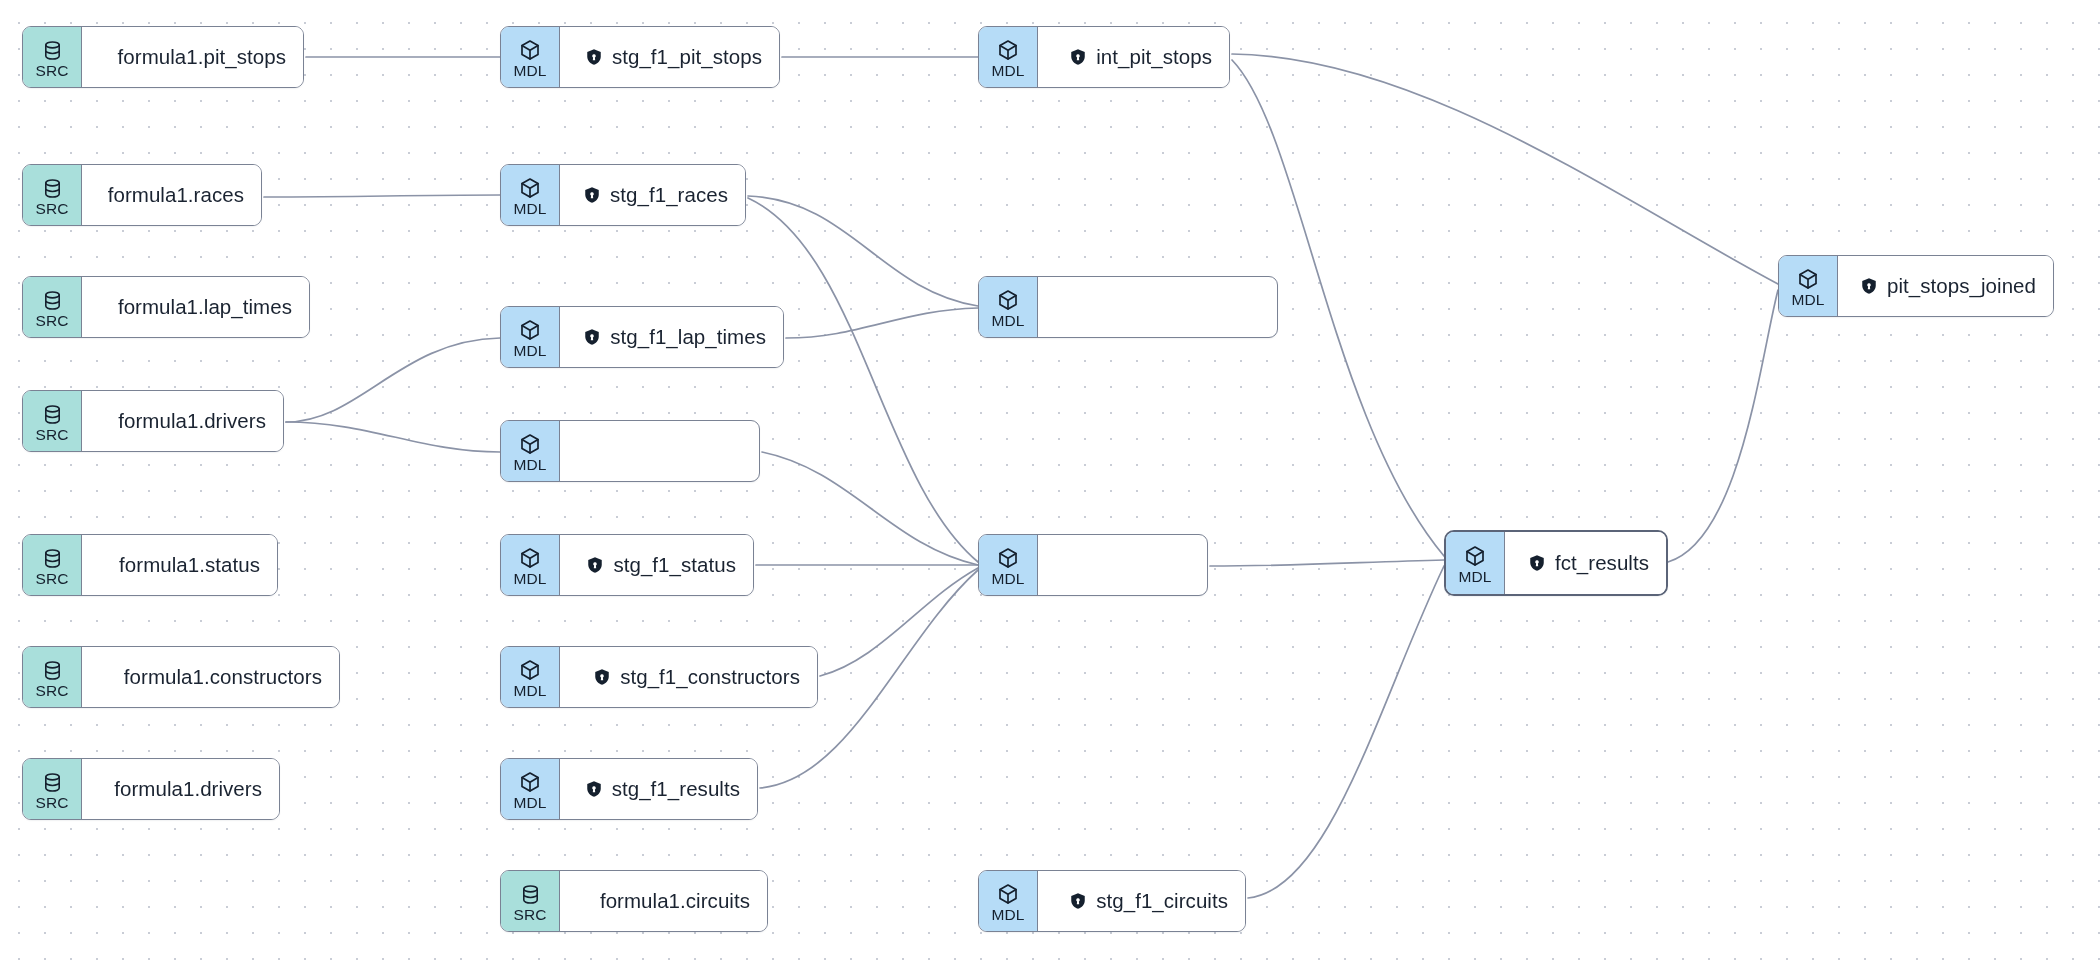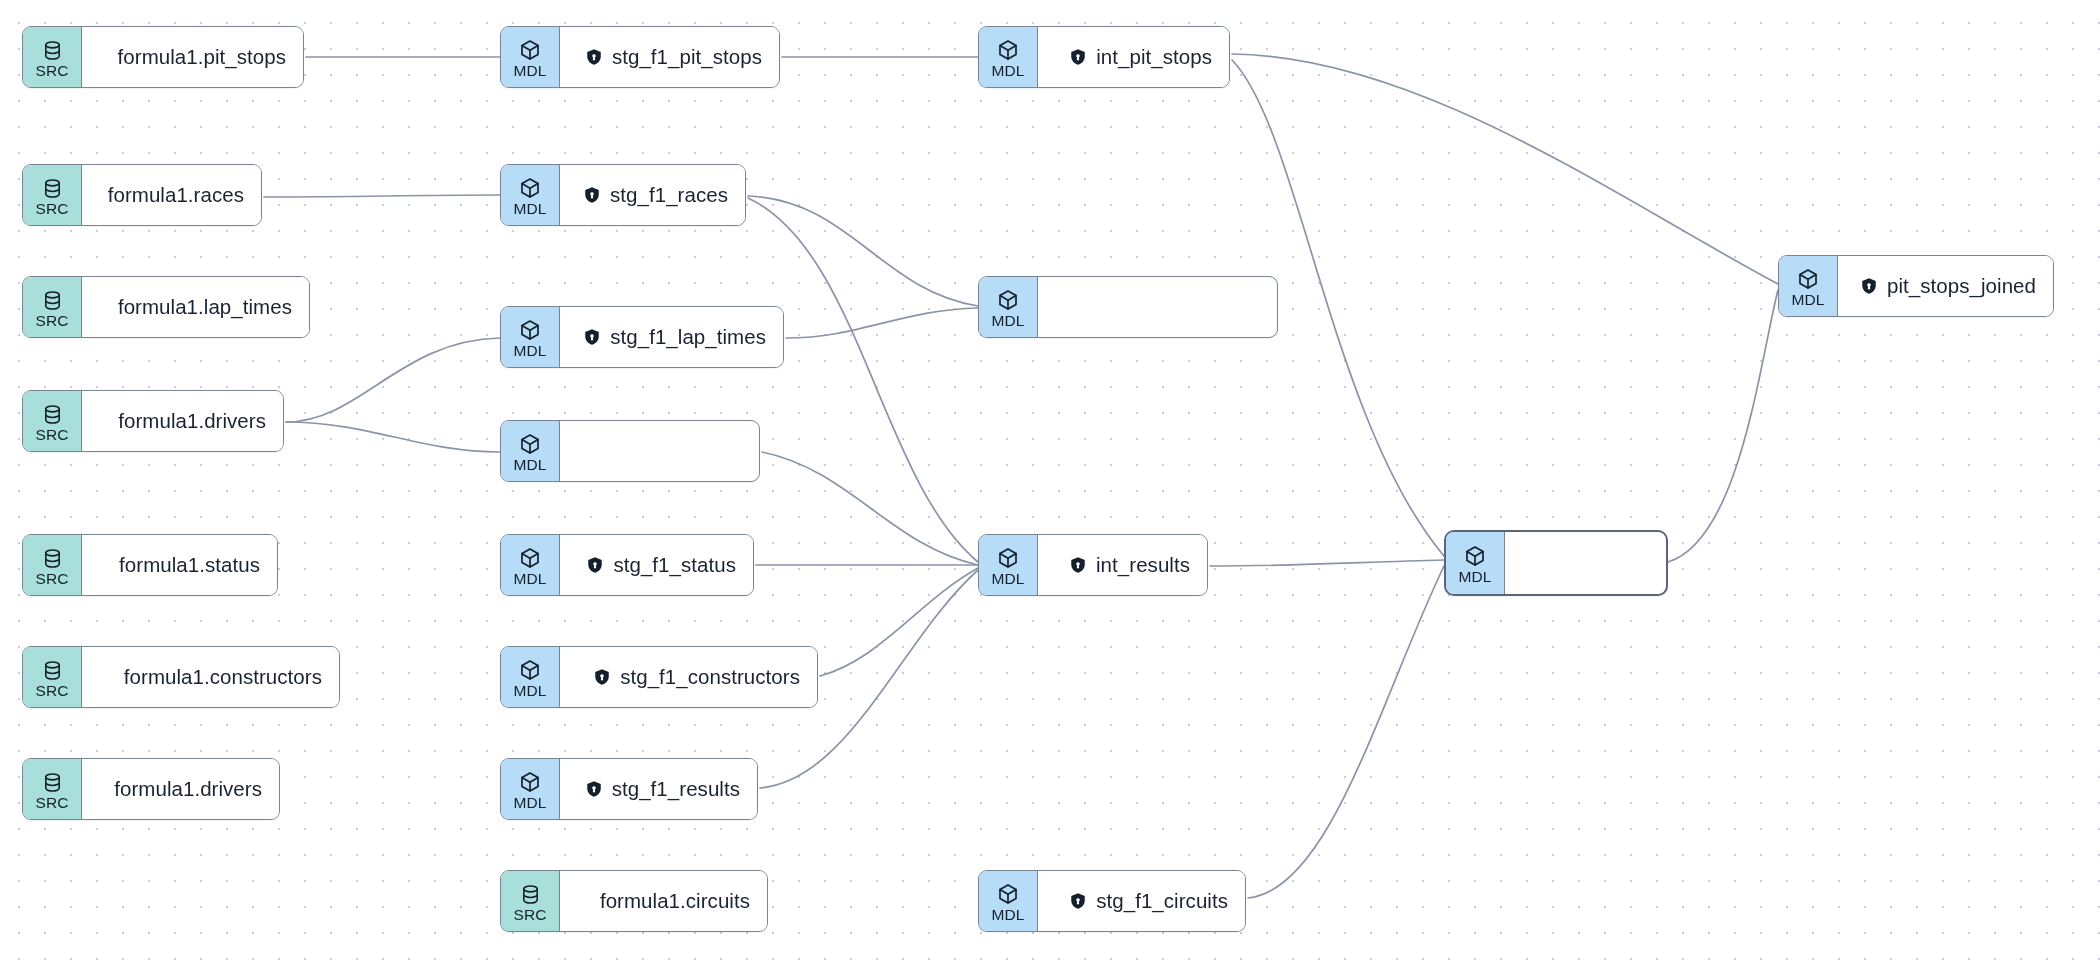--- a/index.html
+++ b/index.html
@@ -415,39 +415,39 @@
       <div class="node" style="left: 978px; top: 534px; width: 230px; height: 62px;">
         <div class="badge badge-mdl">
           <span>
             <svg width="24" height="24" viewBox="0 0 24 24" fill="none" stroke="#15202e" stroke-width="1.7" stroke-linejoin="round" stroke-linecap="round">
               <path d="M12 3 L20 7.6 L20 16.4 L12 21 L4 16.4 L4 7.6 Z"></path>
               <path d="M4 7.6 L12 12.2 L20 7.6 M12 12.2 L12 21"></path>
             </svg>
           </span>
           <span class="badge-text">MDL</span>
         </div>
-        <div class="node-body">
-          <span style="display: flex;">
-            <svg width="18" height="18" viewBox="0 0 24 24" class="shield-icon">
-              <path d="M12 1.6 L21 5.2 L21 11.4 C21 16.6 17.2 20.8 12 22.4 C6.8 20.8 3 16.6 3 11.4 L3 5.2 Z" fill="#15202e"></path>
-              <path d="M12 8.2 A2.3 2.3 0 0 1 13.2 12.5 L13.6 16.2 L10.4 16.2 L10.8 12.5 A2.3 2.3 0 0 1 12 8.2 Z" fill="#ffffff"></path>
-            </svg>
-          </span>
-          <span class="node-label">int_results</span>
-        </div>
       </div>
       <div class="node selected" style="left: 1444px; top: 530px; width: 224px; height: 66px;">
         <div class="badge badge-mdl">
           <span>
             <svg width="24" height="24" viewBox="0 0 24 24" fill="none" stroke="#15202e" stroke-width="1.7" stroke-linejoin="round" stroke-linecap="round">
               <path d="M12 3 L20 7.6 L20 16.4 L12 21 L4 16.4 L4 7.6 Z"></path>
               <path d="M4 7.6 L12 12.2 L20 7.6 M12 12.2 L12 21"></path>
             </svg>
           </span>
           <span class="badge-text">MDL</span>
+        </div>
+        <div class="node-body">
+          <span style="display: flex;">
+            <svg width="18" height="18" viewBox="0 0 24 24" class="shield-icon">
+              <path d="M12 1.6 L21 5.2 L21 11.4 C21 16.6 17.2 20.8 12 22.4 C6.8 20.8 3 16.6 3 11.4 L3 5.2 Z" fill="#15202e"></path>
+              <path d="M12 8.2 A2.3 2.3 0 0 1 13.2 12.5 L13.6 16.2 L10.4 16.2 L10.8 12.5 A2.3 2.3 0 0 1 12 8.2 Z" fill="#ffffff"></path>
+            </svg>
+          </span>
+          <span class="node-label">fct_results</span>
         </div>
       </div>
       <div class="node" style="left: 1778px; top: 255px; width: 276px; height: 62px;">
         <div class="badge badge-mdl">
           <span>
             <svg width="24" height="24" viewBox="0 0 24 24" fill="none" stroke="#15202e" stroke-width="1.7" stroke-linejoin="round" stroke-linecap="round">
               <path d="M12 3 L20 7.6 L20 16.4 L12 21 L4 16.4 L4 7.6 Z"></path>
               <path d="M4 7.6 L12 12.2 L20 7.6 M12 12.2 L12 21"></path>
             </svg>
           </span>

